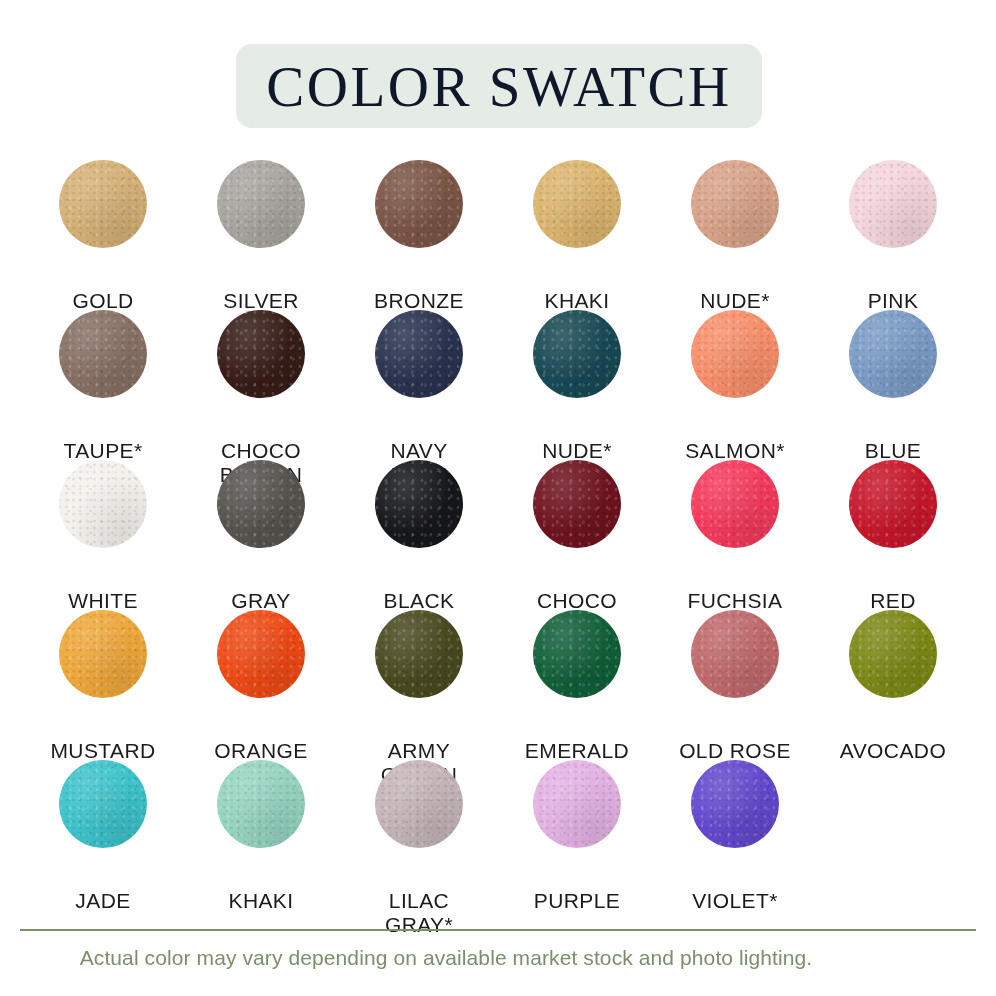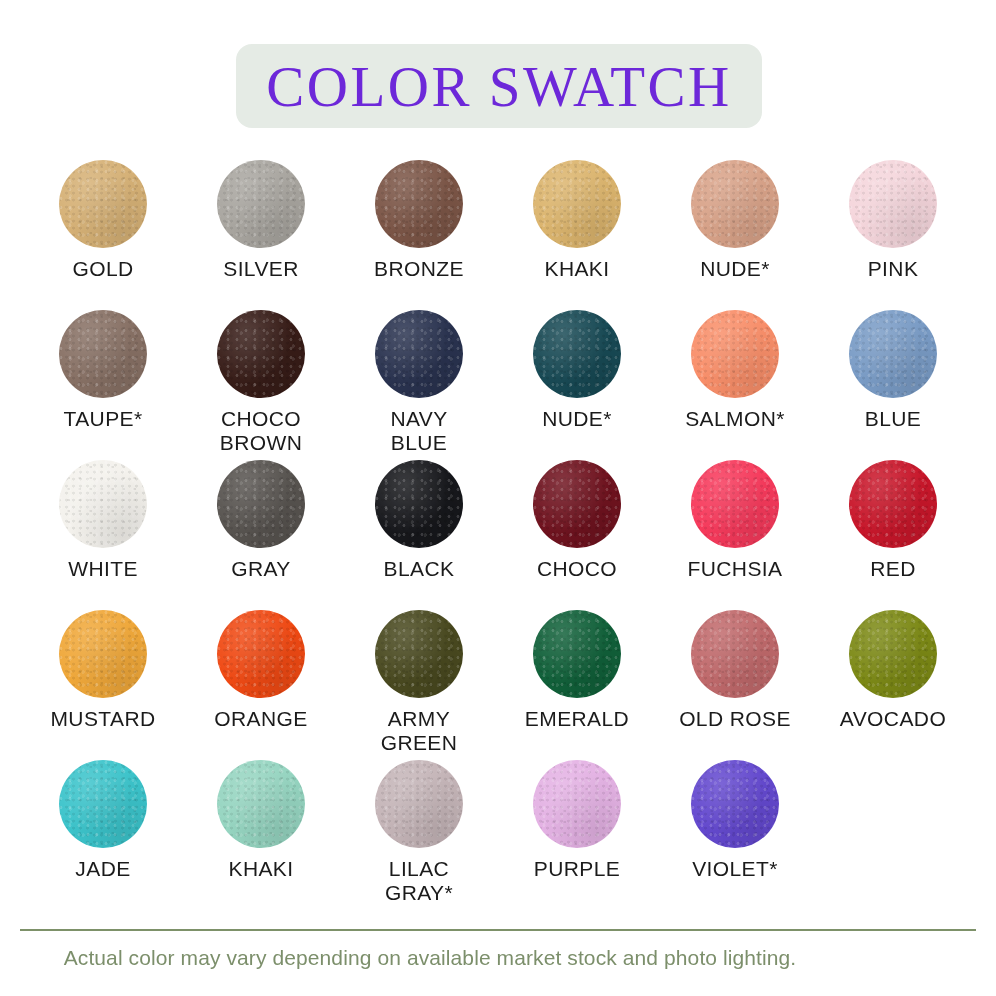--- a/index.html
+++ b/index.html
@@ -35,21 +35,21 @@
     border-radius: 16px;
     display: flex;
     align-items: center;
     justify-content: center;
   }
 
   .title-text {
     font-family: "Liberation Serif", "DejaVu Serif", serif;
     font-size: 57px;
     letter-spacing: 2.5px;
-    color: #6d28d9;
+    color: #0f172a;
     line-height: 1;
     white-space: nowrap;
     font-weight: 400;
   }
 
   
   .grid {
     position: absolute;
     left: 24px;
     top: 160px;
@@ -58,20 +58,21 @@
     display: grid;
     grid-template-columns: repeat(6, 1fr);
     grid-template-rows: repeat(5, 150px);
   }
 
   .cell {
     display: flex;
     flex-direction: column;
     align-items: center;
     justify-content: flex-start;
+    gap: 32px;
   }
 
   .disc {
     width: 88px;
     height: 88px;
     border-radius: 50%;
     position: relative;
     overflow: hidden;
     flex: 0 0 auto;
   }
@@ -121,21 +122,21 @@
     position: absolute;
     left: 20px;
     top: 929px;
     width: 956px;
     height: 2px;
     background: #7d9169;
   }
 
   .footnote {
     position: absolute;
-    left: 0;
+    left: 16px;
     top: 946px;
     width: 860px;
     text-align: center;
     font-family: "Liberation Sans", sans-serif;
     font-size: 21px;
     color: #7c8f6b;
     letter-spacing: 0.1px;
   }
 </style>
 </head>

